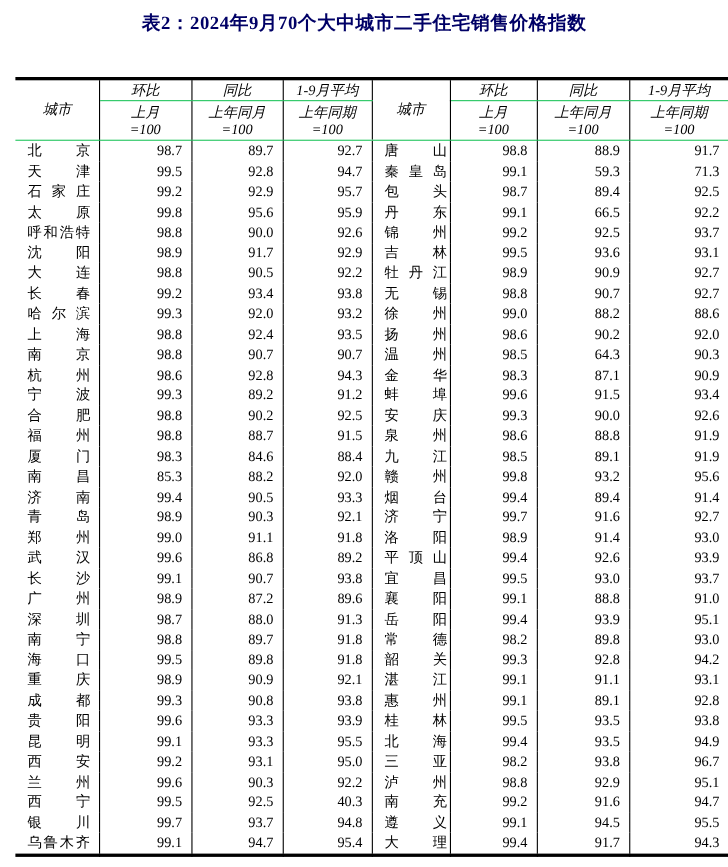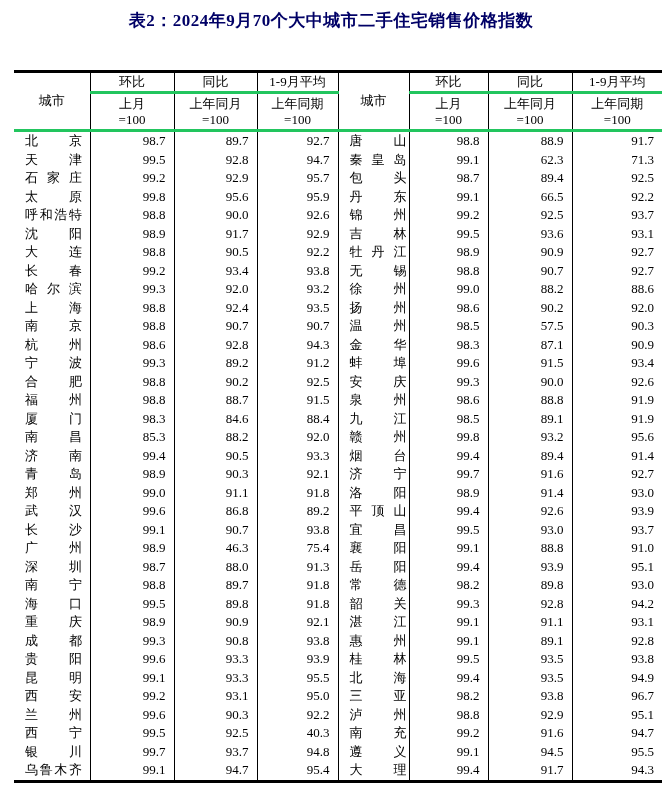--- a/index.html
+++ b/index.html
@@ -8,21 +8,21 @@
   .title{position:absolute;top:9px;left:0;width:100%;text-align:center;
          font-size:17px;font-weight:bold;color:#000066;letter-spacing:0.5px;}
   table{position:absolute;left:14px;top:70px;width:648px;table-layout:fixed;
         border-collapse:collapse;border-top:3px solid #000;border-bottom:3px solid #000;}
   th,td{padding:0;margin:0;font-weight:normal;font-size:13px;overflow:hidden;white-space:nowrap;}
   thead th{text-align:center;vertical-align:middle;}
   thead tr.r1 th{height:17px;}
   thead tr.r2 th{height:35px;}
   thead th .l{line-height:16px;}
   .br{border-right:1px solid #000;}
-  .bb{border-bottom:3px solid #22c55e;}
+  .bb{border-bottom:1px solid #22c55e;font-style:italic;}
   tbody td{height:18.5px;vertical-align:middle;}
   td.num{text-align:right;padding-right:8px;}
   td.city .just{display:inline-flex;justify-content:space-between;width:57px;margin-left:11px;}
 </style>
 </head>
 <body>
 
 <div class="page">
   <div class="title">表2：2024年9月70个大中城市二手住宅销售价格指数</div>
 
@@ -99,21 +99,21 @@
             </span></td>
           <td class="num br">99.5</td>
           <td class="num br">92.8</td>
           <td class="num br">94.7</td>
           <td class="city br"><span class="just">
               <span>秦</span>
               <span>皇</span>
               <span>岛</span>
             </span></td>
           <td class="num br">99.1</td>
-          <td class="num br">62.3</td>
+          <td class="num br">59.3</td>
           <td class="num">71.3</td>
         </tr>
         <tr>
           <td class="city br"><span class="just">
               <span>石</span>
               <span>家</span>
               <span>庄</span>
             </span></td>
           <td class="num br">99.2</td>
           <td class="num br">92.9</td>
@@ -248,21 +248,21 @@
               <span>京</span>
             </span></td>
           <td class="num br">98.8</td>
           <td class="num br">90.7</td>
           <td class="num br">90.7</td>
           <td class="city br"><span class="just">
               <span>温</span>
               <span>州</span>
             </span></td>
           <td class="num br">98.5</td>
-          <td class="num br">57.5</td>
+          <td class="num br">64.3</td>
           <td class="num">90.3</td>
         </tr>
         <tr>
           <td class="city br"><span class="just">
               <span>杭</span>
               <span>州</span>
             </span></td>
           <td class="num br">98.6</td>
           <td class="num br">92.8</td>
           <td class="num br">94.3</td>
@@ -434,22 +434,22 @@
           <td class="num br">99.5</td>
           <td class="num br">93.0</td>
           <td class="num">93.7</td>
         </tr>
         <tr>
           <td class="city br"><span class="just">
               <span>广</span>
               <span>州</span>
             </span></td>
           <td class="num br">98.9</td>
-          <td class="num br">46.3</td>
-          <td class="num br">75.4</td>
+          <td class="num br">87.2</td>
+          <td class="num br">89.6</td>
           <td class="city br"><span class="just">
               <span>襄</span>
               <span>阳</span>
             </span></td>
           <td class="num br">99.1</td>
           <td class="num br">88.8</td>
           <td class="num">91.0</td>
         </tr>
         <tr>
           <td class="city br"><span class="just">

